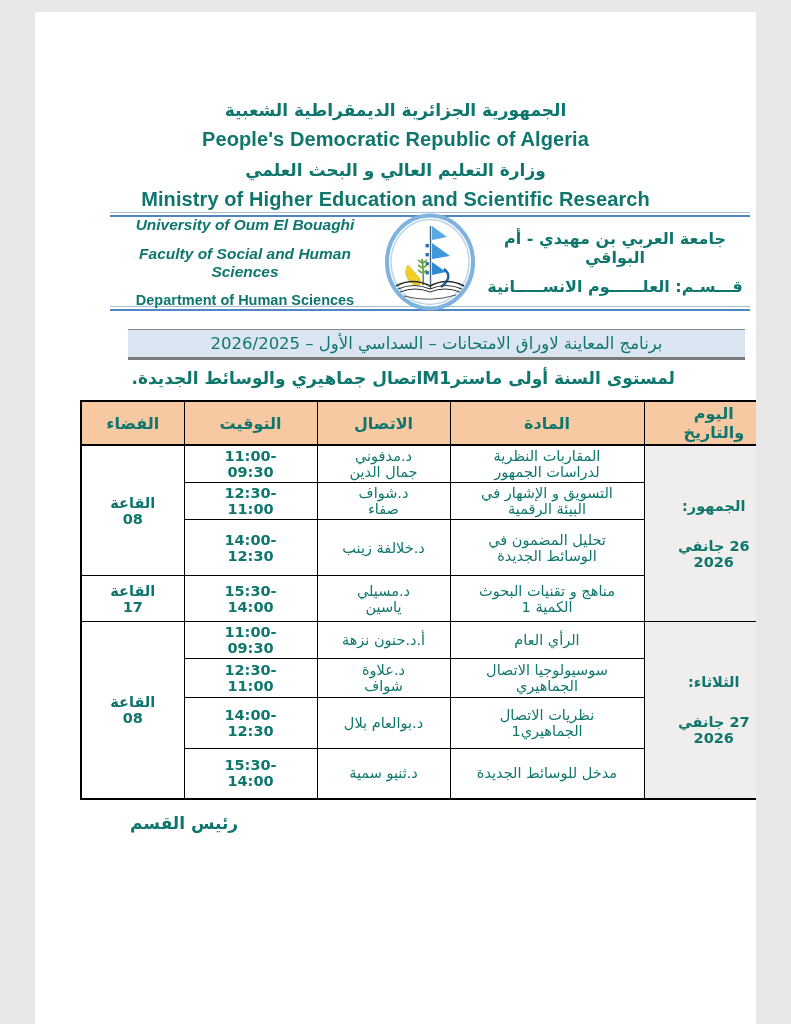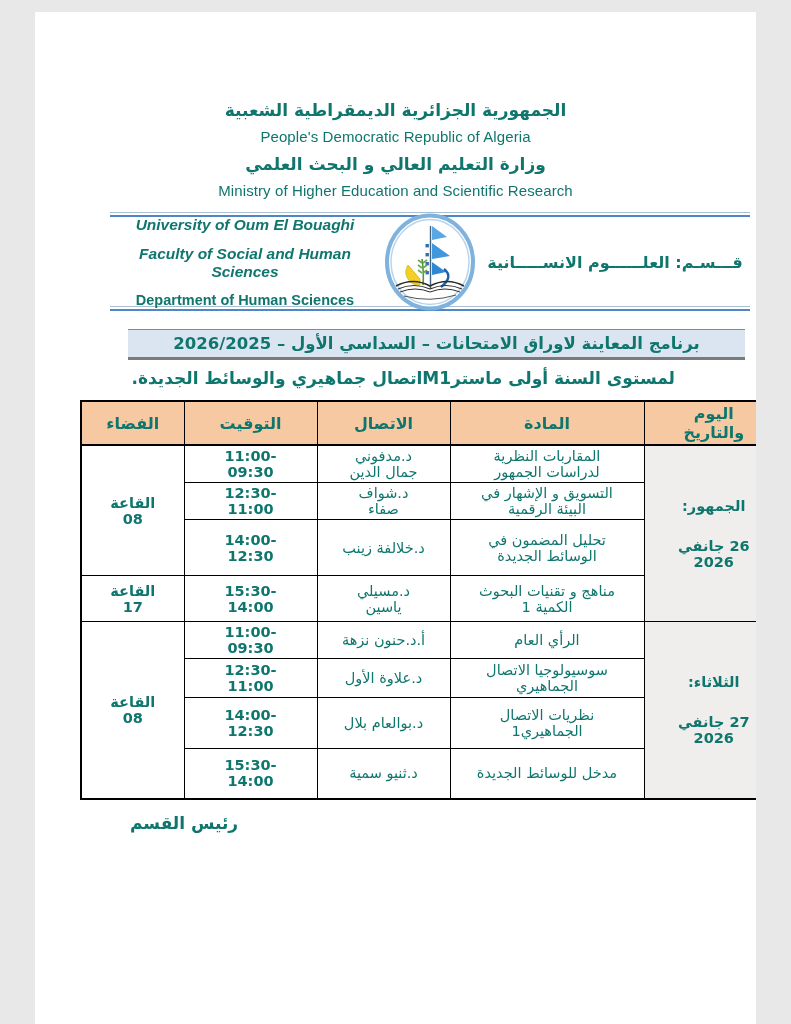--- a/index.html
+++ b/index.html
@@ -9,21 +9,21 @@
     width: 721px; height: 1024px;
     margin: 12px auto;
     background: #ffffff;
     color: #0f766e;
     overflow: hidden;
   }
 
   
   .nat-header { position: absolute; top: 88px; left: 0; right: 0; text-align: center; }
   .nat-header .ar { font-size: 17px; font-weight: bold; direction: rtl; margin-bottom: 8px; font-family: "DejaVu Sans", sans-serif; }
-  .nat-header .en { font-size: 15px; font-weight: normal; font-family: "Liberation Sans", sans-serif; margin-bottom: 9px; letter-spacing: 0.1px; }
+  .nat-header .en { font-size: 20px; font-weight: bold; font-family: "Liberation Sans", sans-serif; margin-bottom: 9px; letter-spacing: 0.1px; }
 
   
   .band-rule { position: absolute; left: 75px; width: 640px; height: 5px;
     border-top: 1px solid #a9bfd4; border-bottom: 2px solid #4e87c3; }
   .rule-top { top: 200px; }
   .rule-bottom { top: 294px; }
   .inst-band { position: absolute; top: 207px; left: 75px; width: 640px; height: 86px;
     display: flex; align-items: center; }
   .inst-en { flex: 1; text-align: center; }
   .inst-en .l1, .inst-en .l2 { font-family: Liberation Sans, sans-serif; font-style: italic; font-weight: bold; font-size: 15.5px; margin-bottom: 11px; }
@@ -32,21 +32,21 @@
   .inst-ar { flex: 1; text-align: center; direction: rtl; }
   .inst-ar div { font-size: 16px; font-weight: bold; margin-bottom: 10px; }
   .inst-ar div:last-child { margin-bottom: 0; }
 
   
   .banner {
     position: absolute; top: 317px; left: 93px; width: 617px; height: 31px;
     background: #dbe5f1;
     border-top: 1px solid #8a8a8a; border-bottom: 3px solid #7a7a7a;
     display: flex; align-items: center; justify-content: center;
-    direction: rtl; font-size: 16.5px; font-weight: bold;
+    direction: rtl; font-size: 16.5px; font-weight: normal;
   }
   .subtitle {
     position: absolute; top: 356px; right: 81px;
     direction: rtl; font-size: 17px; font-weight: bold;
   }
 
   
   table.sched {
     position: absolute; top: 388px; left: 45px;
     width: 703px; border-collapse: collapse; table-layout: fixed;
@@ -114,20 +114,21 @@
         <path d="M38 46 q2 14 1 26" fill="none" stroke="#57953c" stroke-width="1.6"></path>
         <path d="M38 50 l-4 -3 M38 55 l-4 -3 M38 60 l-4 -3 M39 50 l4 -3 M39 55 l4 -3 M39 60 l4 -3" stroke="#6aa84f" stroke-width="1.6" fill="none"></path>
 
         <path d="M12 73 Q29 64 46 73 Q63 64 80 73" fill="none" stroke="#2d2d2d" stroke-width="1.6"></path>
         <path d="M14 76 Q30 69 46 76 Q62 69 78 76" fill="none" stroke="#2d2d2d" stroke-width="1.2"></path>
         <path d="M16 79 Q31 73 46 79 Q61 73 76 79" fill="none" stroke="#2d2d2d" stroke-width="1"></path>
         <path d="M20 83 Q46 90 72 82" fill="none" stroke="#555" stroke-width="1"></path>
       </svg>
     </div>
     <div class="inst-ar">
+      <div>جامعة العربي بن مهيدي - أم البواقي</div>
       <div>قـــسـم: العلــــــوم الانســـــانية</div>
     </div>
   </div>
 
   <div class="banner">برنامج المعاينة لاوراق الامتحانات – السداسي الأول – 2026/2025</div>
 
   <div class="subtitle">لمستوى السنة أولى ماسترM1اتصال جماهيري والوسائط الجديدة.</div>
 
   <table class="sched">
     <colgroup>
@@ -178,21 +179,21 @@
             <div class="day-name">الثلاثاء:</div>
             <div class="day-date">27 جانفي 2026</div>
           </td>
           <td class="subject-cell block-top">الرأي العام</td>
           <td class="professor-cell block-top">أ.د.حنون نزهة</td>
           <td class="time-cell block-top">11:00-09:30</td>
           <td class="room-cell block-top" rowspan="4">القاعة 08</td>
         </tr>
         <tr style="height: 39px;">
           <td class="subject-cell">سوسيولوجيا الاتصال الجماهيري</td>
-          <td class="professor-cell">د.علاوة الأول</td>
+          <td class="professor-cell">د.علاوة شواف</td>
           <td class="time-cell">12:30-11:00</td>
         </tr>
         <tr style="height: 51px;">
           <td class="subject-cell">نظريات الاتصال الجماهيري1</td>
           <td class="professor-cell">د.بوالعام بلال</td>
           <td class="time-cell">14:00-12:30</td>
         </tr>
         <tr style="height: 50px;">
           <td class="subject-cell">مدخل للوسائط الجديدة</td>
           <td class="professor-cell">د.ثنيو سمية</td>

